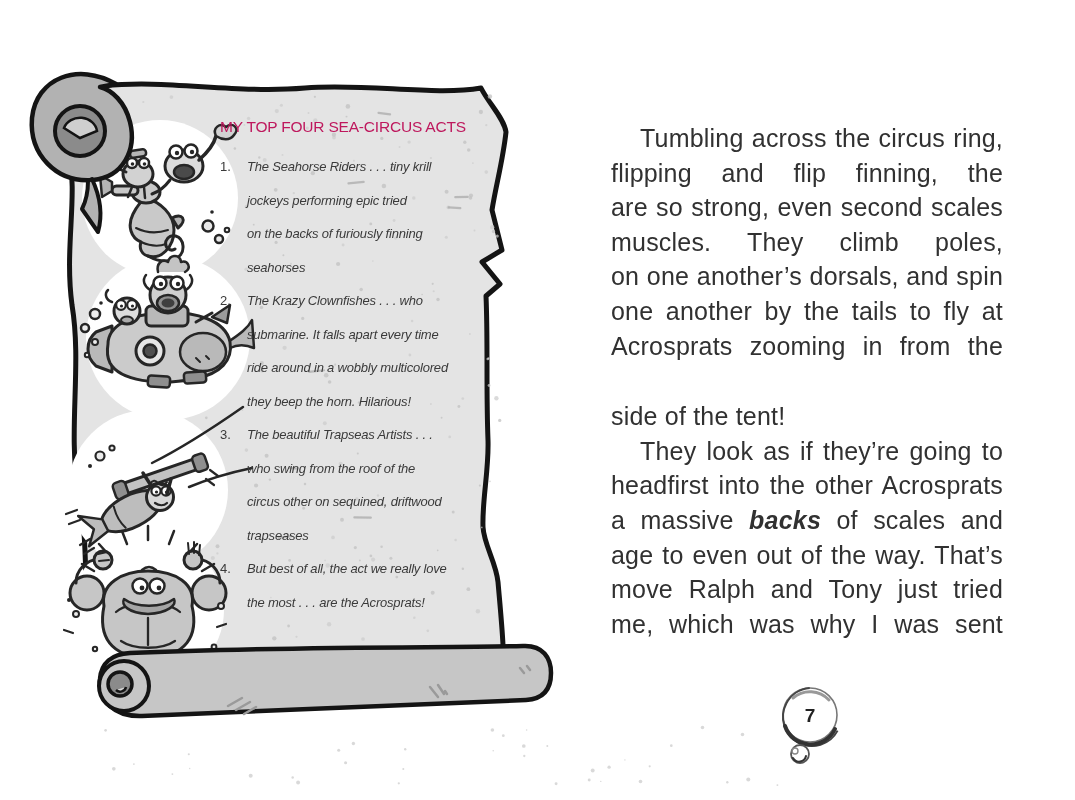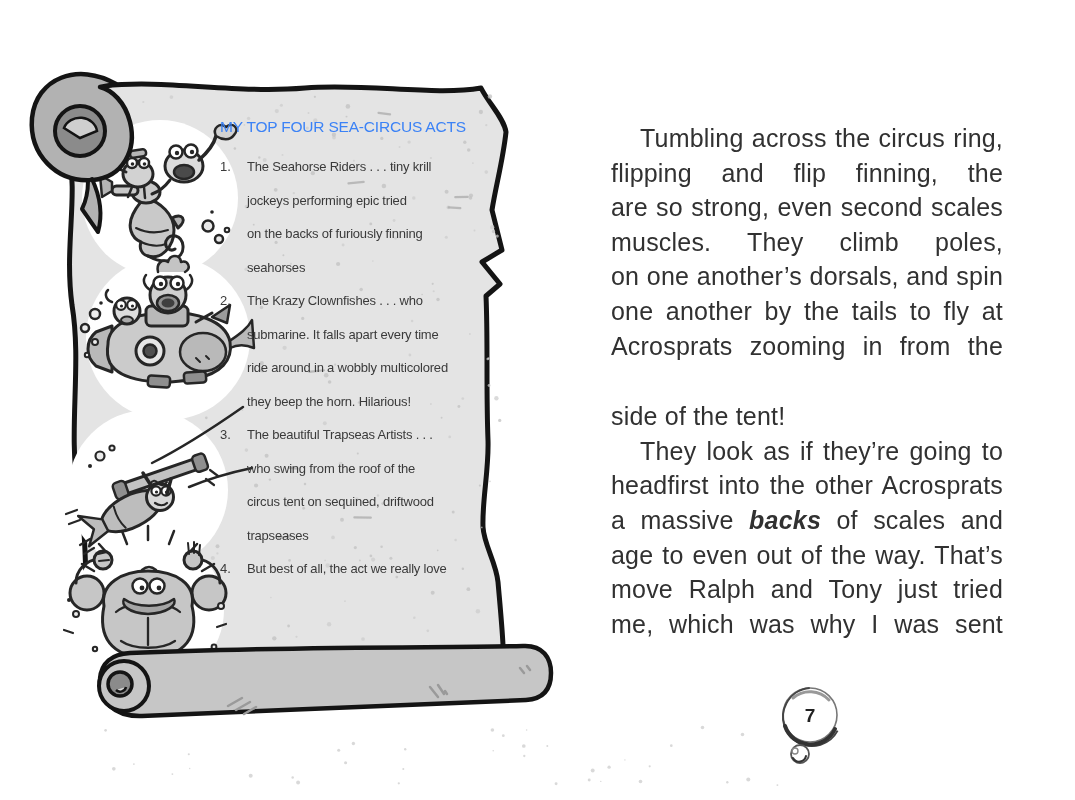--- a/index.html
+++ b/index.html
@@ -8,26 +8,26 @@
     font-family:"Liberation Sans",sans-serif;
   }
   .art{position:absolute;left:0;top:0;z-index:1;}
   
   .scroll-text{
     position:absolute;left:220px;top:110px;width:260px;z-index:3;
     color:#3a3a3a;
   }
   .sc-title{
     font-size:15.5px;line-height:34px;letter-spacing:-0.2px;white-space:nowrap;
-    margin-bottom:6px;color:#3b82f6;
+    margin-bottom:6px;color:#be185d;
   }
   .li-row{display:flex;}
   .li-num{flex:0 0 27px;width:27px;font-size:13px;line-height:33.5px;color:#3a3a3a;}
   .li-lines{flex:1;min-width:0;}
-  .li-line{font-size:13px;line-height:33.5px;letter-spacing:-0.2px;white-space:nowrap;color:#3a3a3a;}
+  .li-line{font-size:13px;line-height:33.5px;letter-spacing:-0.2px;white-space:nowrap;color:#3a3a3a;font-style:italic;}
   
   .story{
     position:absolute;left:611px;top:121px;width:392px;z-index:3;color:#313131;
   }
   .bt-line{
     font-size:25px;line-height:34.6px;height:34.6px;letter-spacing:0.2px;
     text-align:justify;text-align-last:justify;-moz-text-align-last:justify;
     overflow:hidden;white-space:normal;
   }
   .bt-line.indent{text-indent:29px;}
@@ -425,28 +425,29 @@
             <div class="li-line">submarine. It falls apart every time</div>
             <div class="li-line">ride around in a wobbly multicolored</div>
             <div class="li-line">they beep the horn. Hilarious!</div>
           </div>
         </div>
         <div class="li-row">
           <div class="li-num">3.</div>
           <div class="li-lines">
             <div class="li-line">The beautiful Trapseas Artists . . .</div>
             <div class="li-line">who swing from the roof of the</div>
-            <div class="li-line">circus tent on sequined, driftwood</div>
+            <div class="li-line">circus other on sequined, driftwood</div>
             <div class="li-line">trapseases</div>
           </div>
         </div>
         <div class="li-row">
           <div class="li-num">4.</div>
           <div class="li-lines">
             <div class="li-line">But best of all, the act we really love</div>
+            <div class="li-line">the most . . . are the Acrosprats!</div>
           </div>
         </div>
       </div>
   </div>
 
   <div class="story">
       <div class="bt-line indent"><span>Tumbling across the circus ring, fin</span></div>
       <div class="bt-line"><span>flipping and flip finning, the Acrosprats</span></div>
       <div class="bt-line"><span>are so strong, even second scales have</span></div>
       <div class="bt-line"><span>muscles. They climb poles, balance</span></div>

